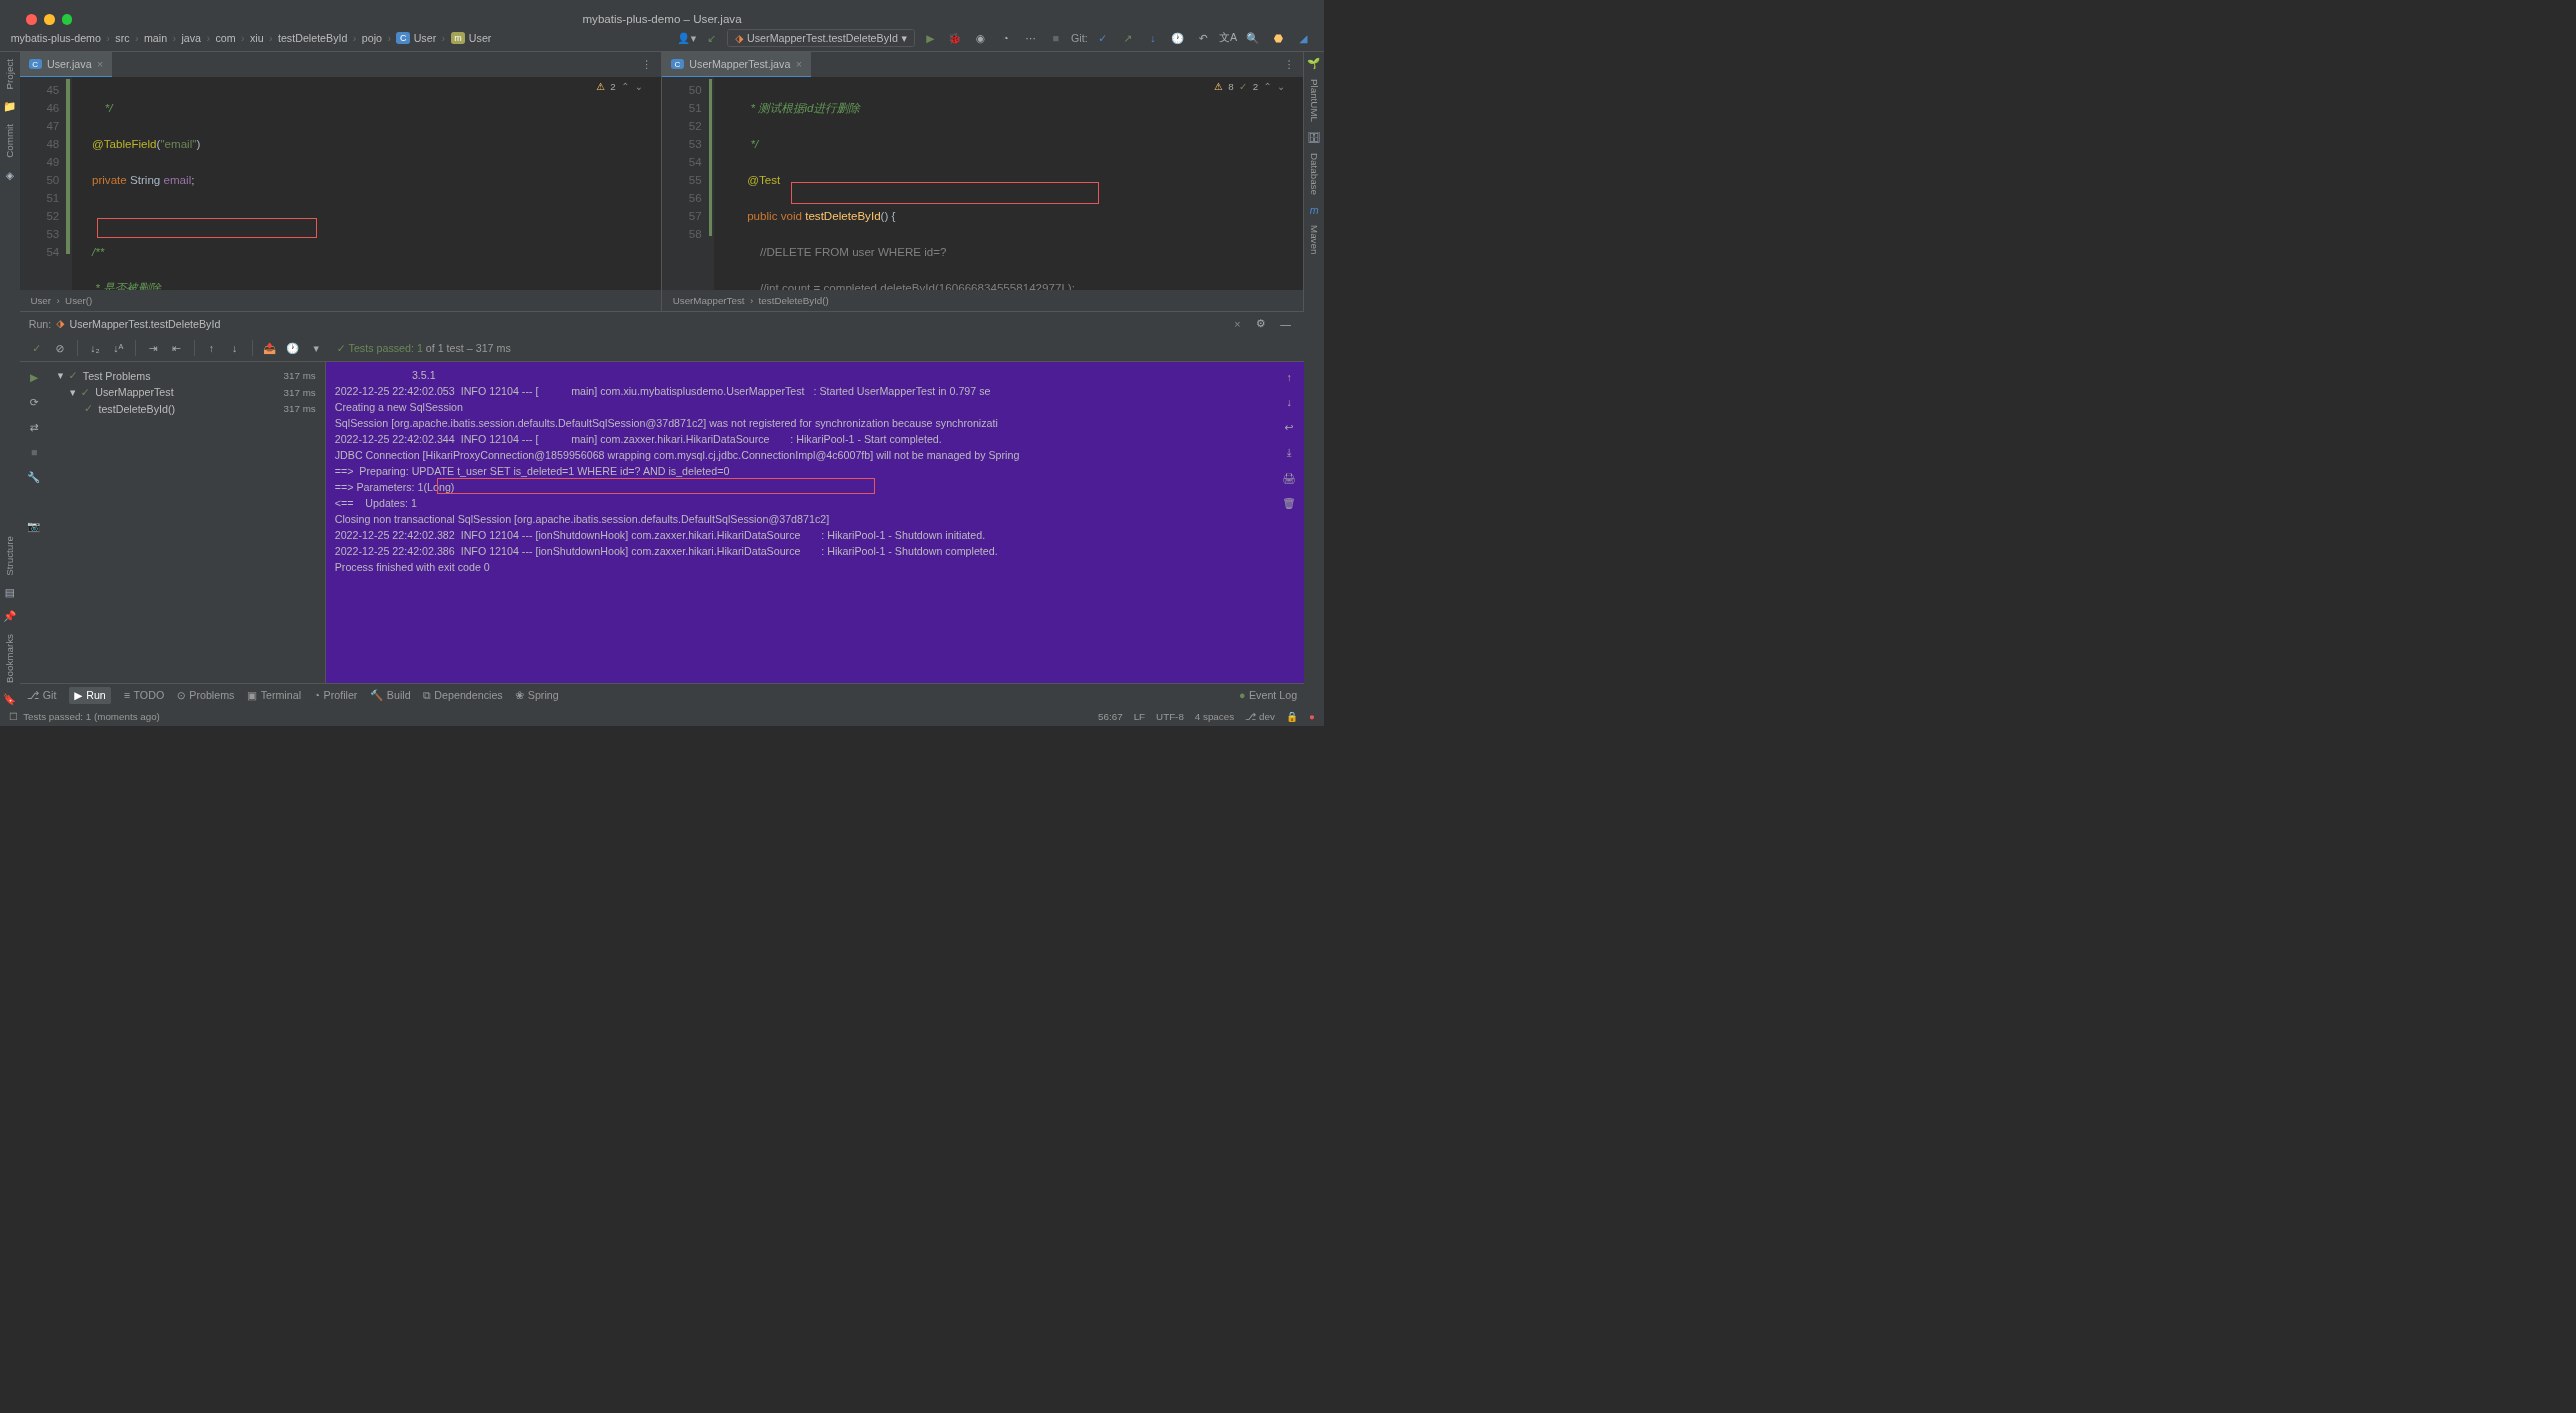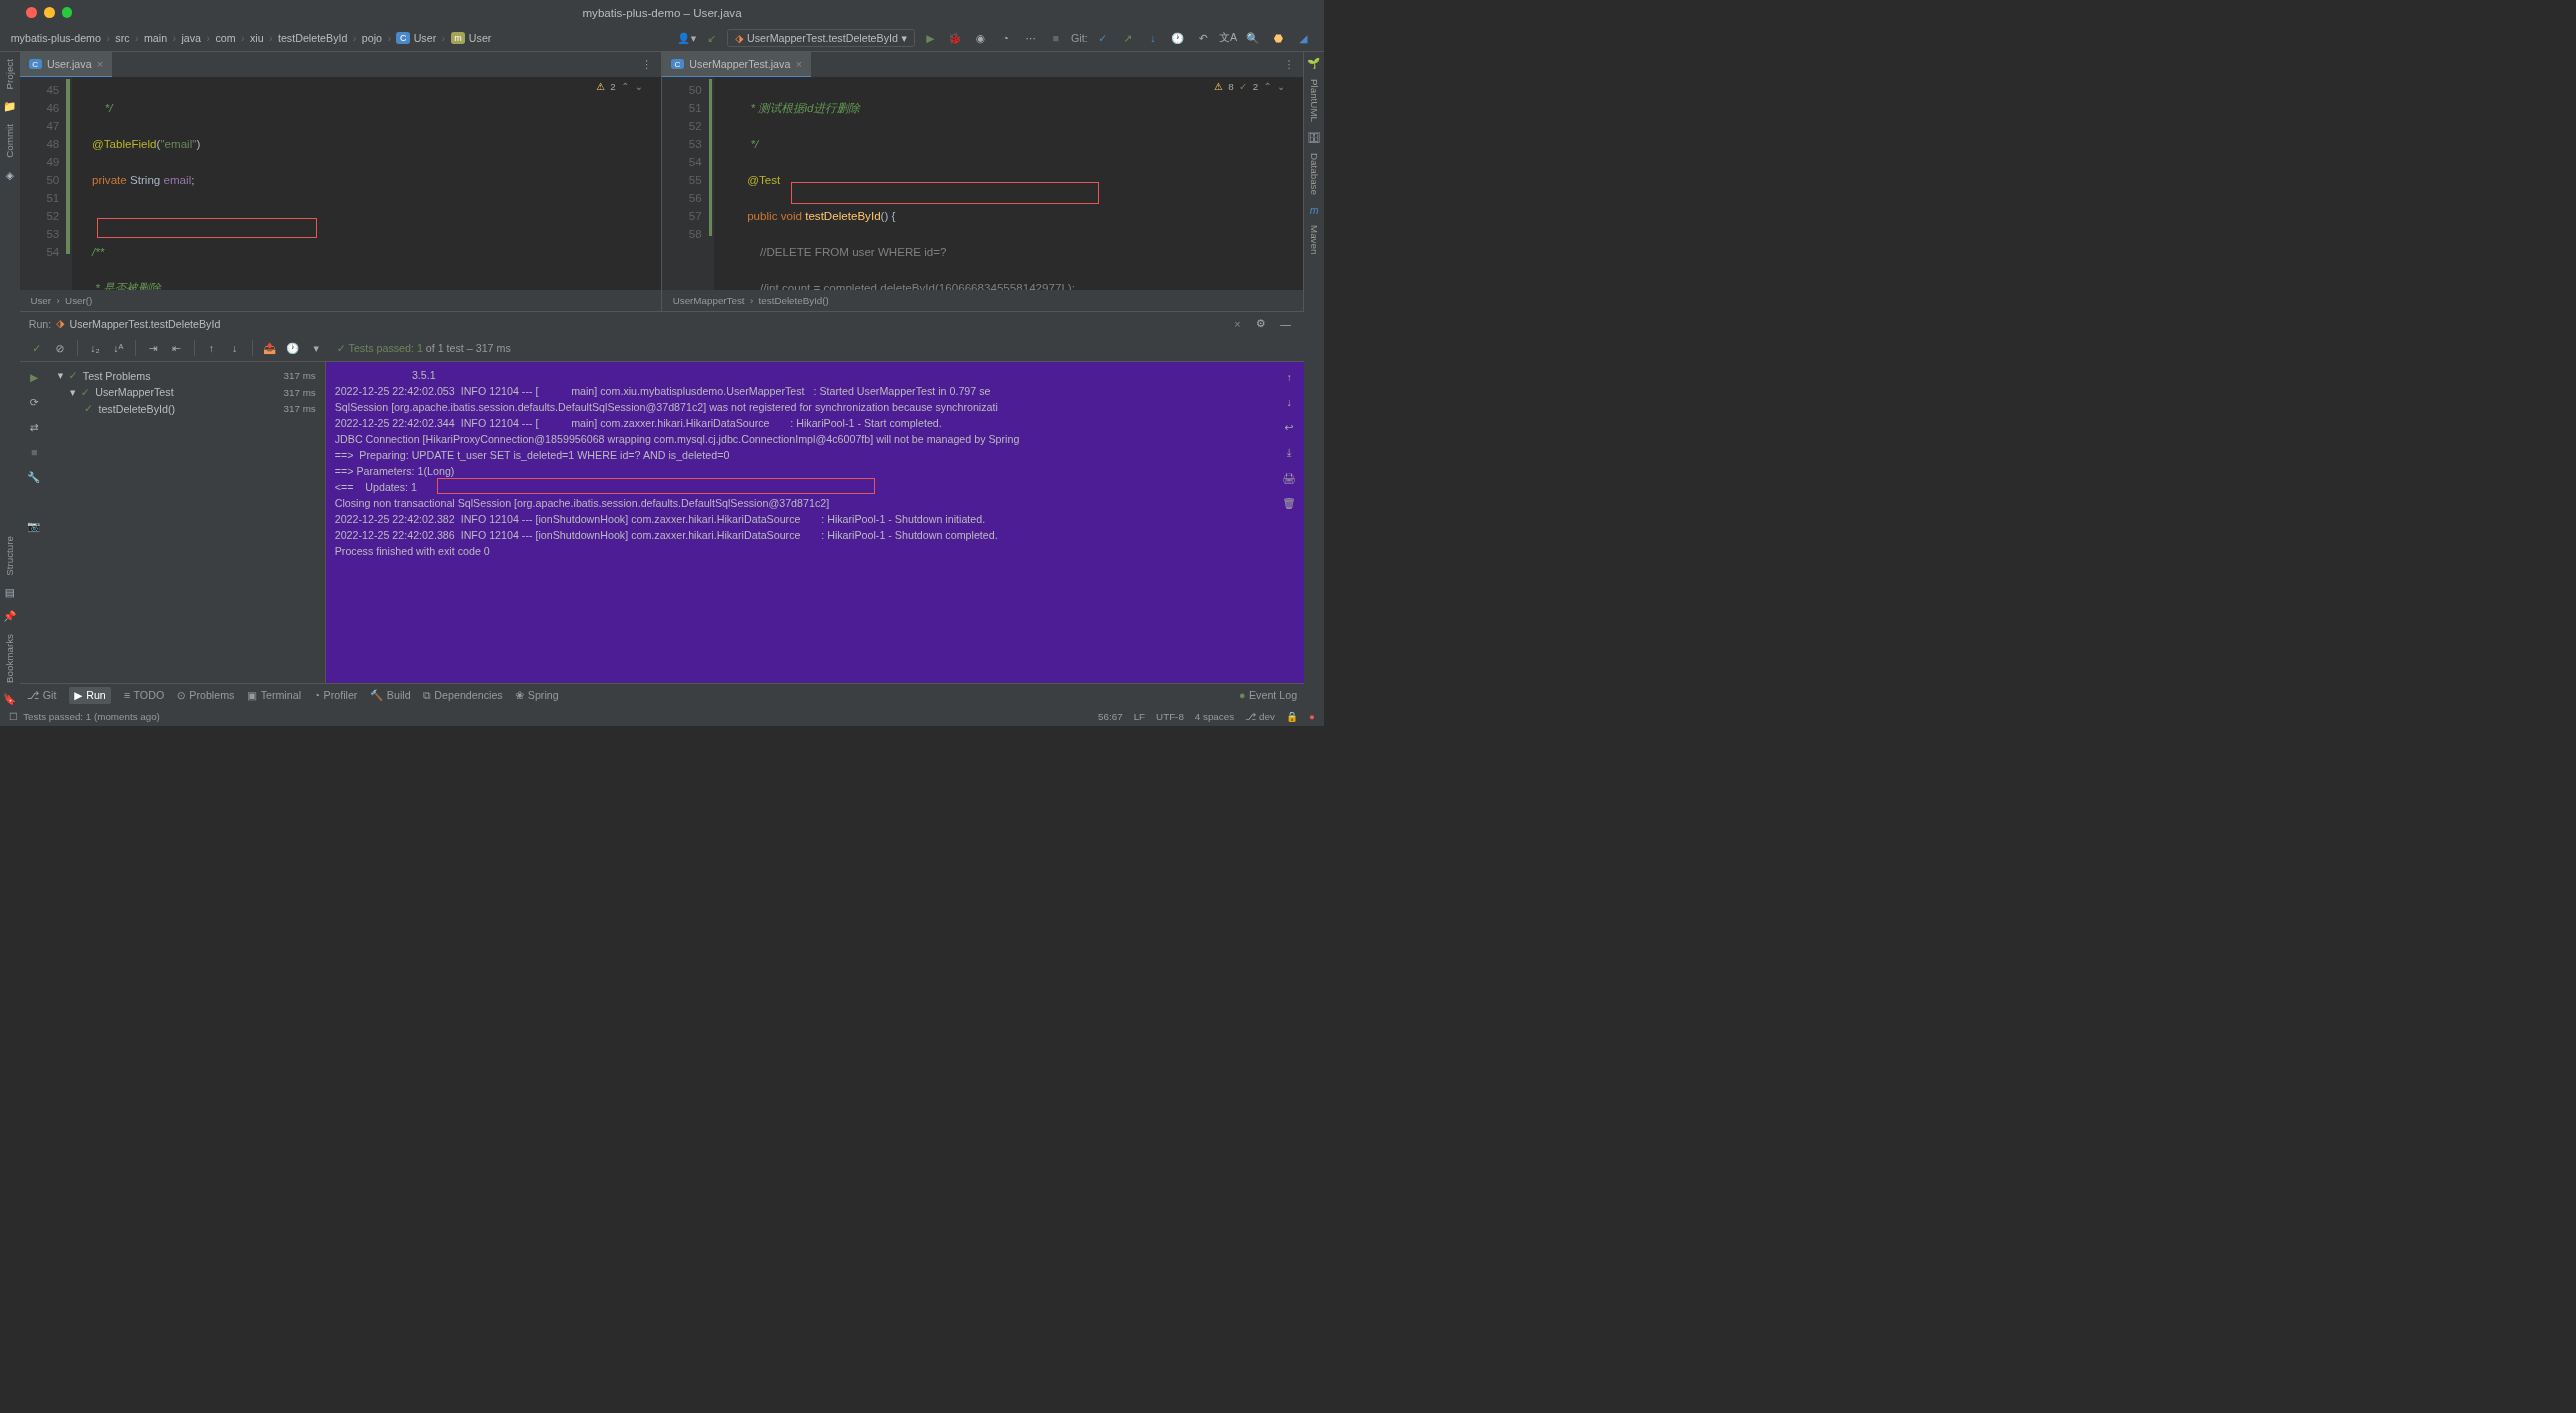--- a/index.html
+++ b/index.html
@@ -1,17 +1,17 @@
 <!DOCTYPE html>
 <html style="font-size:14.3px"><head>
 <meta charset="utf-8">
 <style>
 * { margin:0; padding:0; box-sizing:border-box; font-family:-apple-system,BlinkMacSystemFont,'Segoe UI',sans-serif; }
 body { background:#2b2b2b; color:#a9b7c6; font-size:10.7px; overflow:hidden; width:1324px; height:726px; position:relative; }
-.titlebar { height:25px; background:#3c3f41; display:flex; align-items:center; padding:0 26px; position:relative; }
+.titlebar { height:25px; background:#3c3f41; display:flex; align-items:flex-end; padding:0 26px; position:relative; }
 .traffic { display:flex; gap:7.2px; }
 .traffic span { width:10.7px; height:10.7px; border-radius:50%; }
 .tc-r { background:#ff5f56; } .tc-y { background:#ffbd2e; } .tc-g { background:#27c93f; }
 .title-text { position:absolute; left:50%; transform:translateX(-50%); color:#bbb; font-size:11.6px; }
 .breadcrumb-row { height:27px; background:#3c3f41; display:flex; align-items:center; padding:0 10.7px; border-bottom:0.9px solid #555; }
 .breadcrumb { display:flex; align-items:center; gap:3.6px; color:#bbb; font-size:10.7px; }
 .breadcrumb .sep { color:#666; margin:0 1.8px; }
 .badge { background:#4a88c7; color:#fff; border-radius:2.7px; padding:0.9px 3.6px; font-size:9px; }
 .badge-m { background:#a4a457; }
 .toolbar-right { margin-left:auto; display:flex; align-items:center; gap:5.4px; }
@@ -316,20 +316,21 @@
         <div class="tree-item indent2">
             <span class="ok">✓</span>
             <span>testDeleteById()</span>
             <span class="time">317 ms</span>
           </div>
       </div>
       <div class="console">
         <div id="console-lines">
             <div class="cl">                          3.5.1</div>
             <div class="cl">2022-12-25 22:42:02.053  INFO 12104 --- [           main] com.xiu.mybatisplusdemo.UserMapperTest   : Started UserMapperTest in 0.797 se</div>
+            <div class="cl">Creating a new SqlSession</div>
             <div class="cl">SqlSession [org.apache.ibatis.session.defaults.DefaultSqlSession@37d871c2] was not registered for synchronization because synchronizati</div>
             <div class="cl">2022-12-25 22:42:02.344  INFO 12104 --- [           main] com.zaxxer.hikari.HikariDataSource       : HikariPool-1 - Start completed.</div>
             <div class="cl">JDBC Connection [HikariProxyConnection@1859956068 wrapping com.mysql.cj.jdbc.ConnectionImpl@4c6007fb] will not be managed by Spring</div>
             <div class="cl">==&gt;  Preparing: UPDATE t_user SET is_deleted=1 WHERE id=? AND is_deleted=0</div>
             <div class="cl">==&gt; Parameters: 1(Long)</div>
             <div class="cl">&lt;==    Updates: 1</div>
             <div class="cl">Closing non transactional SqlSession [org.apache.ibatis.session.defaults.DefaultSqlSession@37d871c2]</div>
             <div class="cl">2022-12-25 22:42:02.382  INFO 12104 --- [ionShutdownHook] com.zaxxer.hikari.HikariDataSource       : HikariPool-1 - Shutdown initiated.</div>
             <div class="cl">2022-12-25 22:42:02.386  INFO 12104 --- [ionShutdownHook] com.zaxxer.hikari.HikariDataSource       : HikariPool-1 - Shutdown completed.</div>
             <div class="cl"></div>

